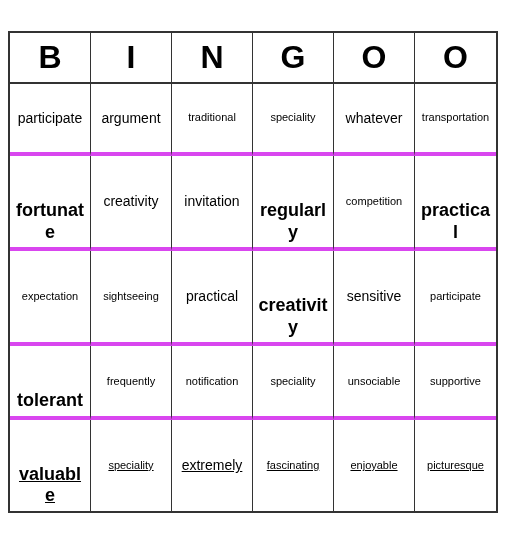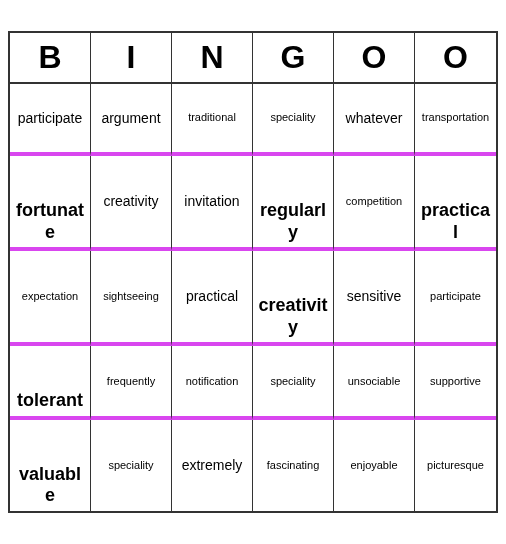--- a/index.html
+++ b/index.html
@@ -44,20 +44,21 @@
       justify-content: center;
       text-align: center;
       padding: 4px;
       word-break: break-word;
     }
     .bingo-cell:nth-child(6n) {
       border-right: none;
     }
     .bingo-cell:nth-last-child(-n+6) {
       border-bottom: none;
+      text-decoration: underline;
     }
     .bingo-cell span {
       line-height: 1.2;
     }
     
     .size-lg { font-size: 18px; font-weight: bold; margin-top: 40px; }
     .size-md { font-size: 14px; }
     .size-sm { font-size: 11px; }
   </style>
 </head>

